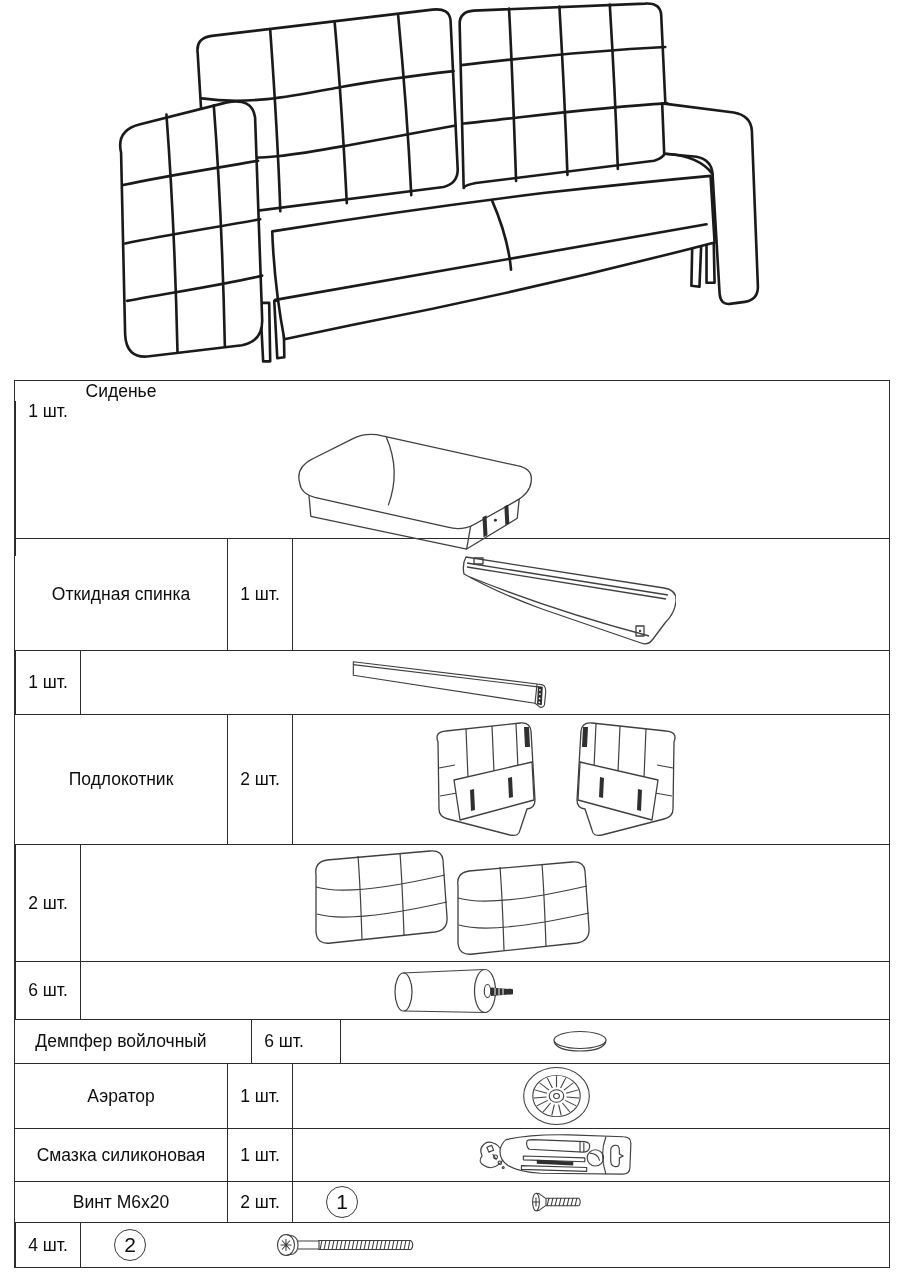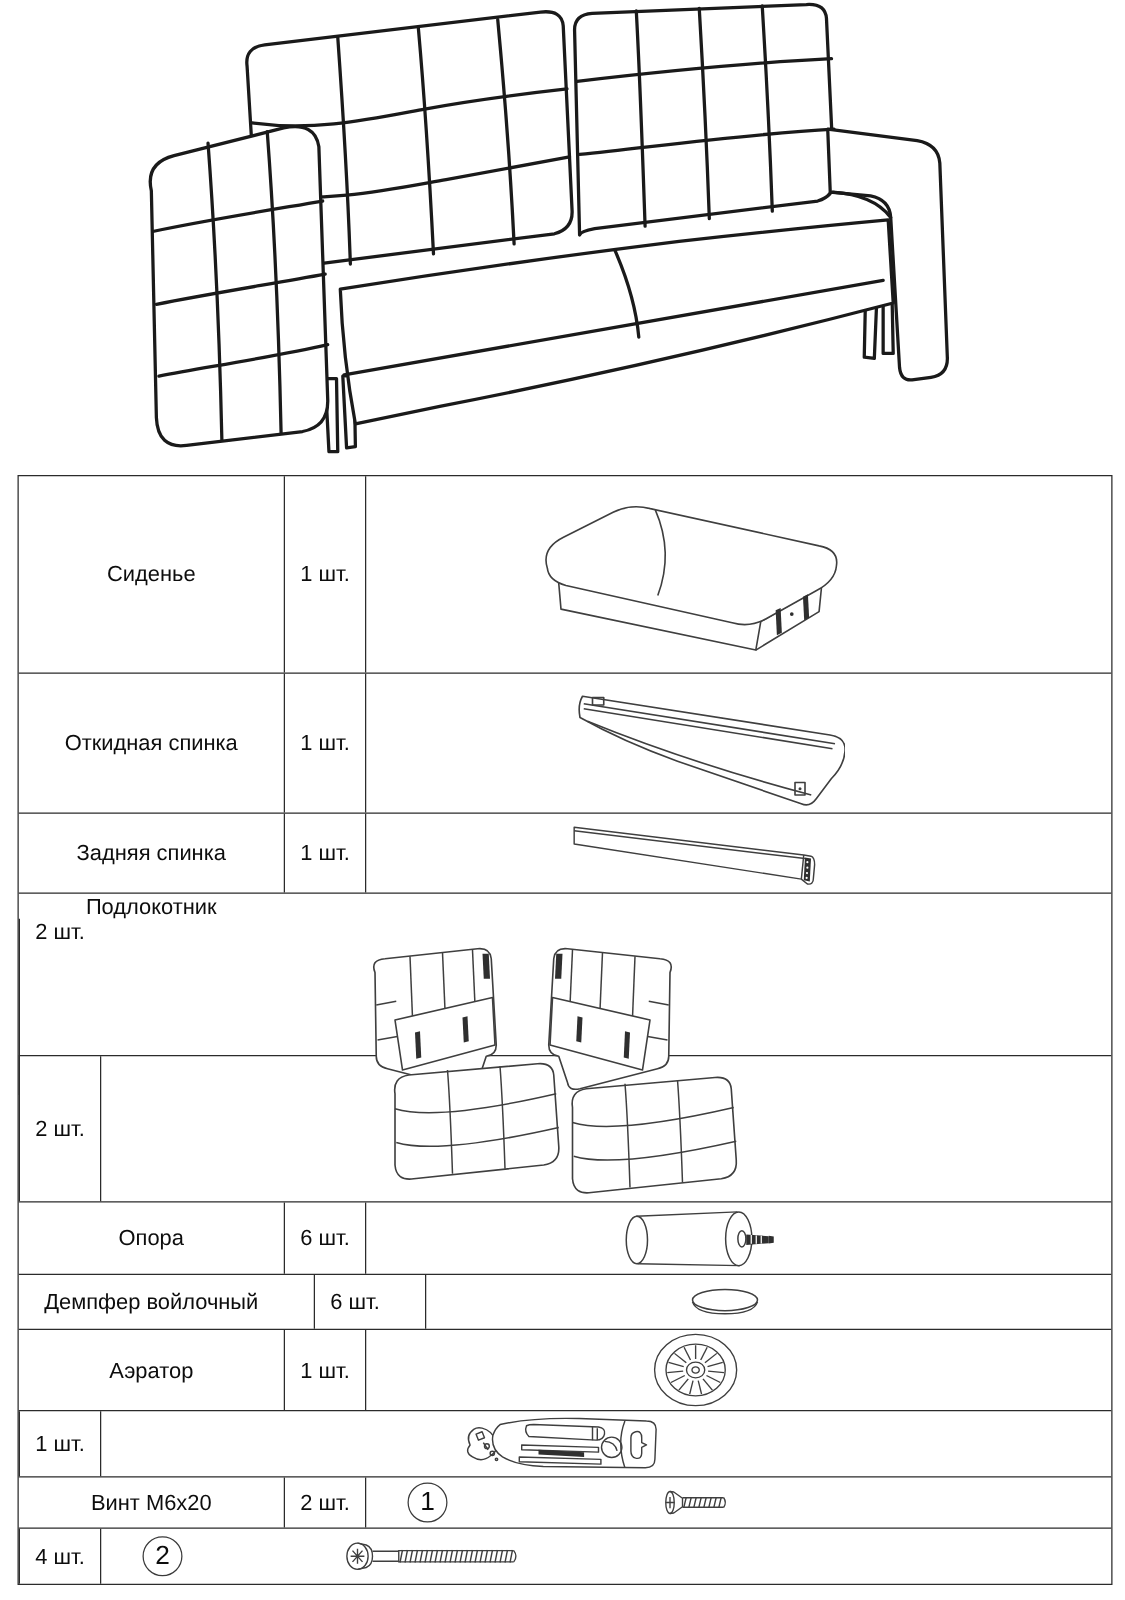--- a/index.html
+++ b/index.html
@@ -8,21 +8,21 @@
     font-family:"Liberation Sans", sans-serif;color:#0d0d0d;overflow:hidden;
   }
   .hero{position:absolute;left:110px;top:0px;width:660px;height:372px;}
   .hero svg{display:block;width:100%;height:100%;}
 
   .parts-table{
     position:absolute;left:14px;top:380px;width:876px;
     border:1.7px solid #2b2b2b;box-sizing:border-box;background:#fff;
   }
   .tr{display:flex;box-sizing:border-box;border-top:1.6px solid #2b2b2b;}
-  .tr:first-child{border-top:none;}
+  .tr:first-child{border-top:none;flex-direction:column;}
   .td{display:flex;align-items:center;justify-content:center;box-sizing:border-box;text-align:right;}
   .td.name{width:212px;font-size:17.5px;text-align:center;line-height:1.15;padding:0 4px;}
   .td.qty{width:65px;font-size:17.5px;border-left:1.6px solid #2b2b2b;}
   .td.illo{flex:1;border-left:1.6px solid #2b2b2b;position:relative;justify-content:center;padding-right:70px;}
   .td.illo.screw-cell{justify-content:flex-start;padding-right:0;}
   .marker{
     width:30px;height:30px;border:1.4px solid #3a3a3a;border-radius:50%;
     display:flex;align-items:center;justify-content:center;
     font-size:21px;margin-left:33px;background:#fff;flex:0 0 auto;
   }
@@ -109,39 +109,38 @@
           <path d="M34,35 Q115,68 213,94"></path>
           <rect x="38" y="16" width="9" height="6"></rect>
           <rect x="200" y="84" width="8" height="10"></rect>
           <circle cx="204" cy="89" r="1.2" fill="#3f3f3f" stroke="none"></circle>
         </g>
       </svg>
     </div>
   </div>
 
   <div class="tr" style="height:64px;">
-    <div class="td name">Задняя спинка</div>
     <div class="td qty">1 шт.</div>
     <div class="td illo">
       <svg width="250" height="58" viewBox="0 0 250 60">
         <g fill="none" stroke="#3f3f3f" stroke-width="1.2" stroke-linejoin="round">
           <path fill="#ffffff" d="M25,8 L215,31 L221,32 Q224,33 224,39 L223,50 Q223,56 218,55 L213,51 L25,22 Z"></path>
           <path d="M25,11 L216,34"></path>
           <path d="M215,31 L213,51"></path>
           <path fill="#2f2f2f" stroke="none" d="M216,33 L221,34 L220,53 L215,52 Z"></path>
           <circle cx="218" cy="37" r="0.9" fill="#ffffff" stroke="none"></circle>
           <circle cx="218" cy="41.5" r="0.9" fill="#ffffff" stroke="none"></circle>
           <circle cx="217.7" cy="46" r="0.9" fill="#ffffff" stroke="none"></circle>
           <circle cx="217.4" cy="50" r="0.9" fill="#ffffff" stroke="none"></circle>
         </g>
       </svg>
     </div>
   </div>
 
-  <div class="tr" style="height:130px;flex-direction:column;">
+  <div class="tr" style="height:130px;">
     <div class="td name">Подлокотник</div>
     <div class="td qty">2 шт.</div>
     <div class="td illo">
       <svg width="300" height="120" viewBox="0 0 300 120">
         <defs>
           <g id="arm-piece">
             <path fill="#ffffff" stroke="#3f3f3f" stroke-width="1.3" stroke-linejoin="round" d="M32,22 Q28,12 40,11 L114,3 Q124,2 125,11 L129,80 Q129,88 121,89 L114,110 Q113,117 104,115 L42,99 Q33,97 33,89 Z"></path>
             <g fill="none" stroke="#3f3f3f" stroke-width="1.2">
               <path d="M60,9 L62,58"></path>
                 <path d="M86,6 L88,52"></path>
@@ -176,21 +175,20 @@
             </g>
           </g>
         </defs>
         <use href="#cushion-shape" transform="translate(8,2)"></use>
         <use href="#cushion-shape" transform="translate(150,13)"></use>
       </svg>
     </div>
   </div>
 
   <div class="tr" style="height:58px;">
-    <div class="td name">Опора</div>
     <div class="td qty">6 шт.</div>
     <div class="td illo">
       <svg width="135" height="52" viewBox="0 0 135 52">
         <g fill="none" stroke="#3f3f3f" stroke-width="1.2">
           <ellipse cx="20.5" cy="27" rx="8.5" ry="19"></ellipse>
           <path d="M20,8 L101,4.5"></path>
           <path d="M21,46 L103,47.5"></path>
           <ellipse cx="102" cy="26" rx="10.5" ry="21.5" fill="#ffffff"></ellipse>
           <ellipse cx="104.5" cy="26" rx="3.2" ry="6.5"></ellipse>
           <path fill="#2f2f2f" stroke="none" d="M108,22.5 L126,24 L126,29.5 L108,31 Z"></path>
@@ -240,20 +238,21 @@
             <line y1="-11" y2="-25" transform="rotate(288)"></line>
             <line y1="-11" y2="-25" transform="rotate(312)"></line>
             <line y1="-11" y2="-25" transform="rotate(336)"></line>
           </g>
         </g>
       </svg>
     </div>
   </div>
 
   <div class="tr" style="height:53px;">
+    <div class="td name">Смазка силиконовая</div>
     <div class="td qty">1 шт.</div>
     <div class="td illo">
       <svg width="172" height="48" viewBox="0 0 172 50">
         <g fill="none" stroke="#3f3f3f" stroke-width="1.2" stroke-linejoin="round">
           <path d="M12,13 Q5,18 9,26 Q4,32 11,36 Q19,41 26,35 Q34,30 30,22 Q27,14 19,12 Q15,11 12,13 Z"></path>
           <path d="M14,17 L19,15 L21,20 L16,22 Z"></path>
           <path d="M20,24 L24,30"></path>
           <circle cx="23" cy="27" r="2"></circle>
           <circle cx="27.5" cy="33" r="1.8"></circle>
           <circle cx="31" cy="38" r="1"></circle>

